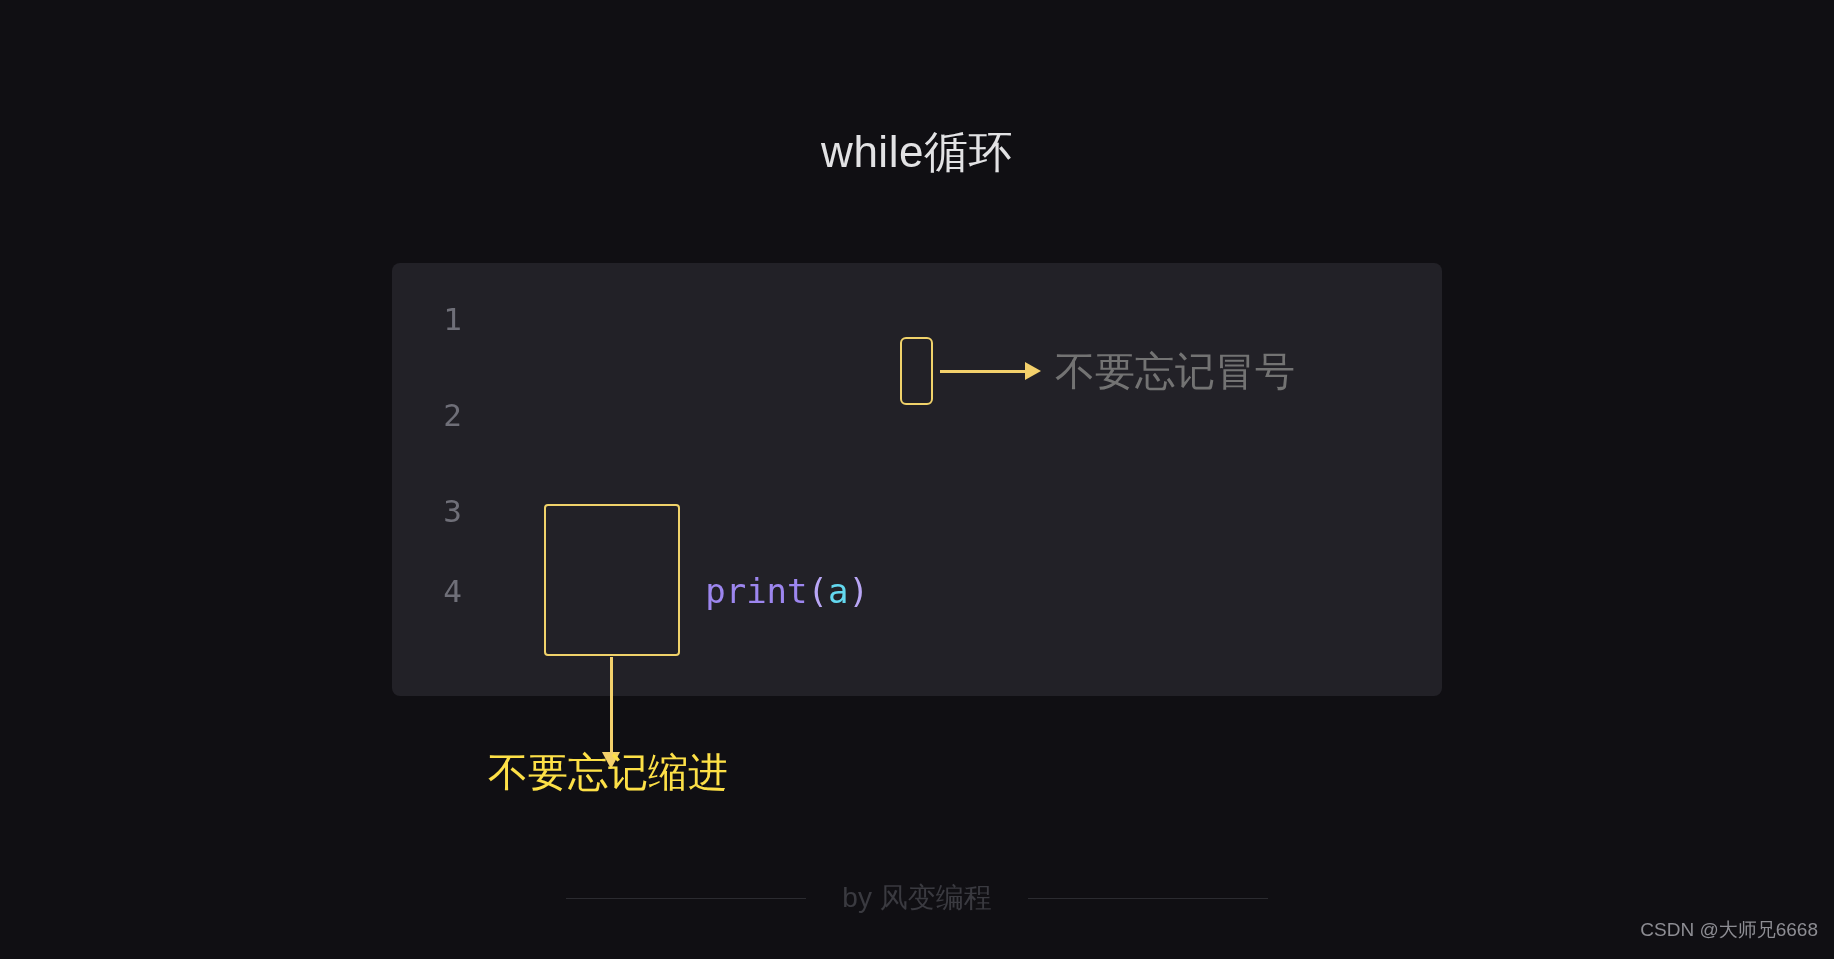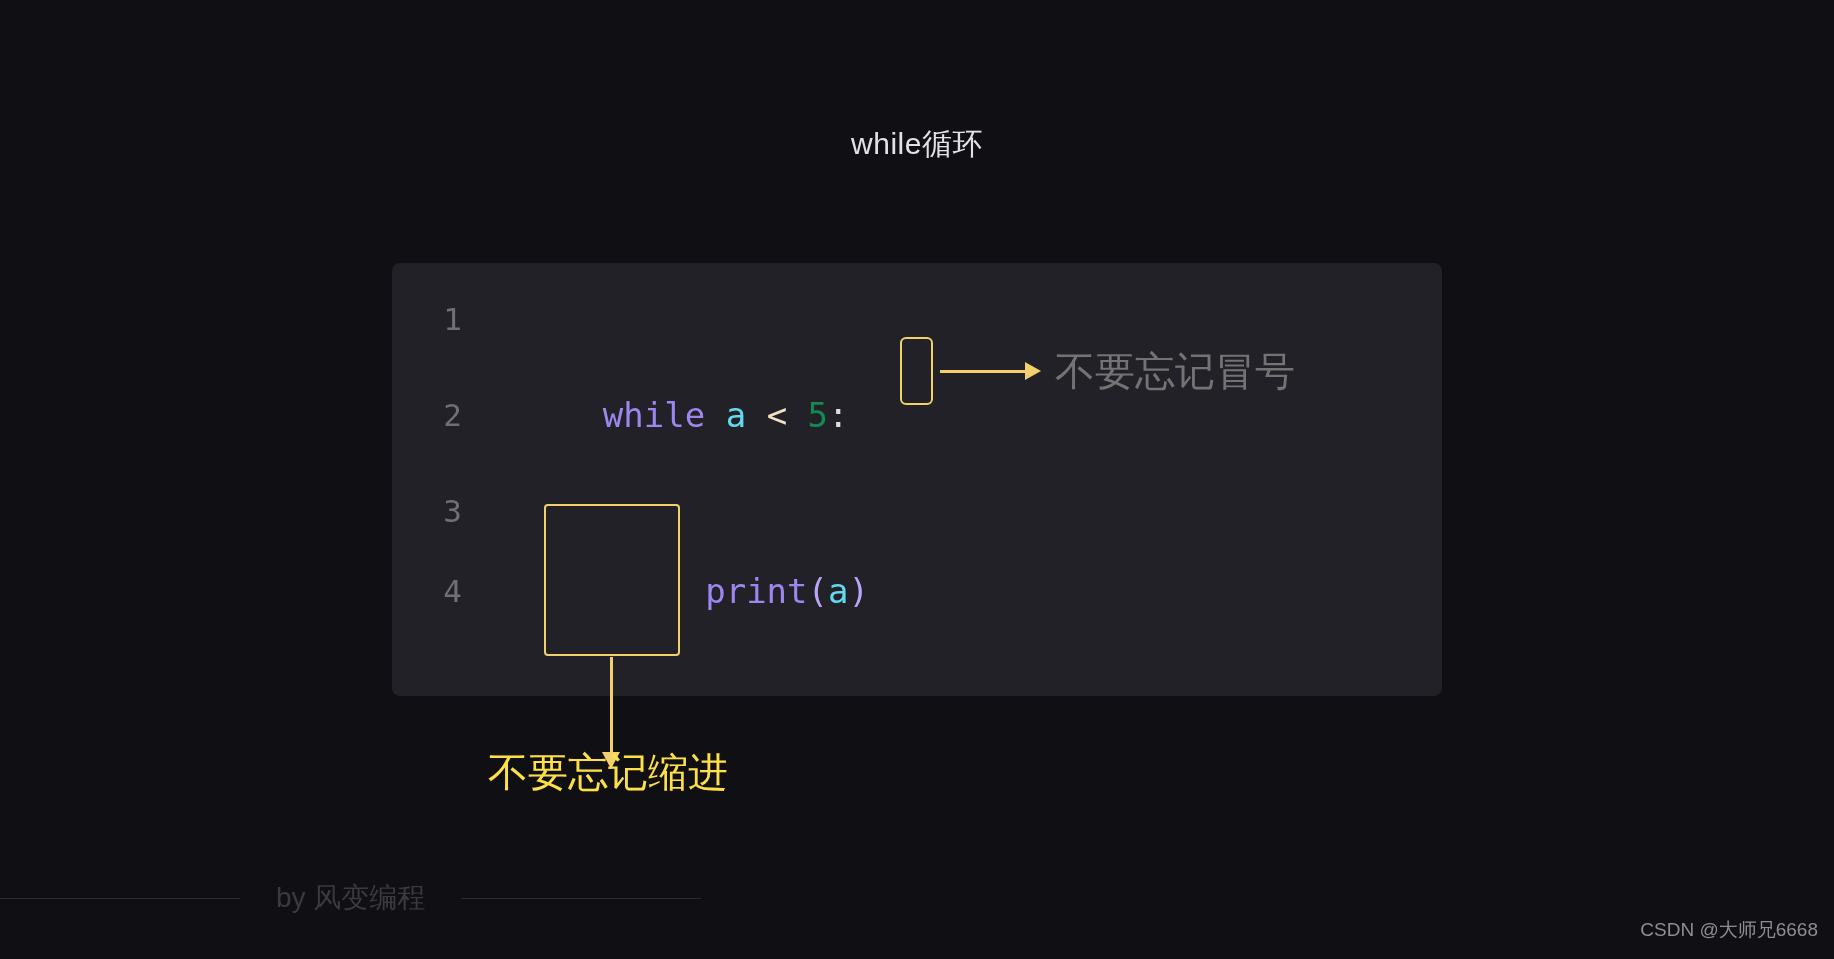--- a/index.html
+++ b/index.html
@@ -15,21 +15,21 @@
     font-family: "Liberation Sans", "DejaVu Sans", sans-serif;
   }
 
   
   #slide-title {
     position: absolute;
     top: 126px;
     left: 0;
     width: 100%;
     text-align: center;
-    font-size: 30px;
+    font-size: 44px;
     line-height: 1.2;
     color: #e2e2e4;
     font-weight: 400;
     letter-spacing: 0.5px;
     white-space: nowrap;
   }
 
   
   #code-card {
     position: absolute;
@@ -158,20 +158,21 @@
   }
 
   
   #footer {
     position: absolute;
     left: 0;
     top: 884px;
     width: 100%;
     display: flex;
     align-items: center;
+    justify-content: center;
     gap: 36px;
   }
   .footer-rule {
     width: 240px;
     height: 1px;
     background: #2b2b30;
   }
   #footer-text {
     color: #3a3a40;
     font-size: 28px;
@@ -195,23 +196,20 @@
 <div id="slide-title">while循环</div>
 
 <div id="code-card">
 
   <div class="code-line" id="line-1">
     <span class="gutter">1</span>
   </div>
 
   <div class="code-line" id="line-2">
     <span class="gutter">2</span>
-    <span class="code-text">
-      <span class="tok-kw">while</span><span> </span><span class="tok-var">a</span><span> </span><span class="tok-op">&lt;</span><span> </span><span class="tok-num">5</span><span class="tok-colon">:</span>
-    </span>
   </div>
 
   <div class="code-line" id="line-3">
     <span class="gutter">3</span>
   </div>
 
   <div class="code-line" id="line-4">
     <span class="gutter">4</span>
     <span class="code-text">
       <span>&nbsp;&nbsp;&nbsp;&nbsp;&nbsp;</span><span class="tok-fn">print</span><span class="tok-paren">(</span><span class="tok-var">a</span><span class="tok-paren">)</span>

